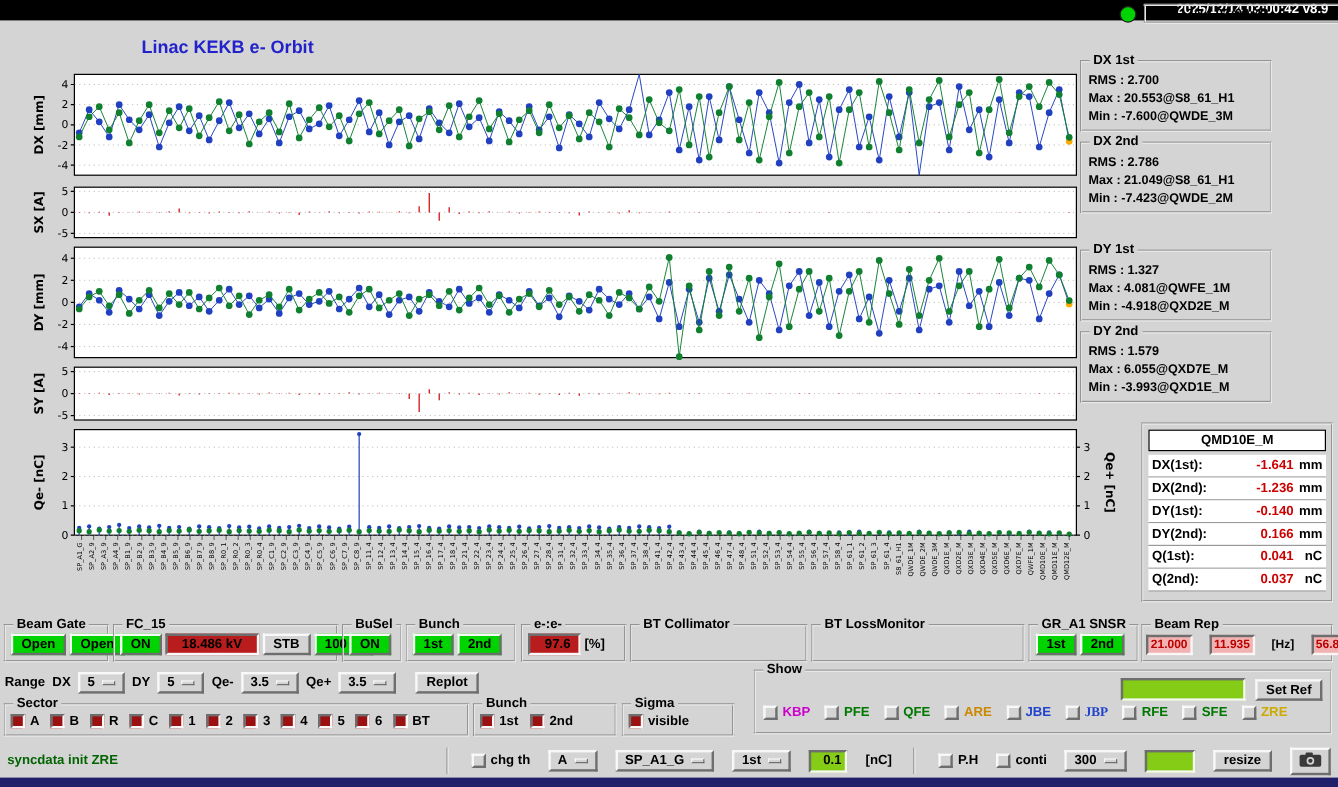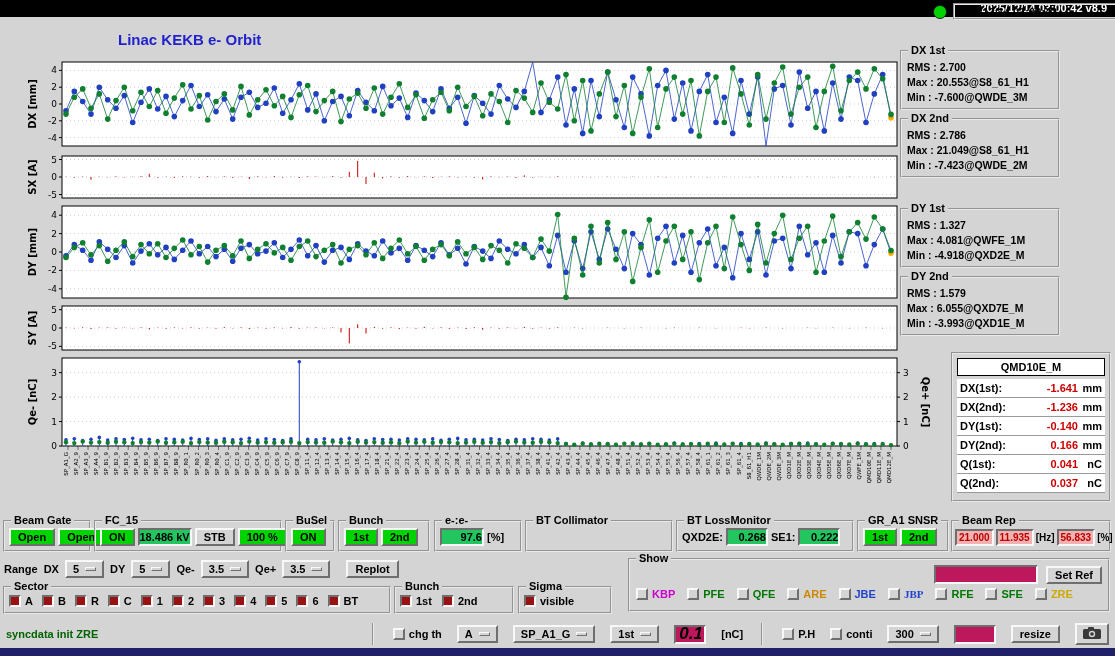--- a/index.html
+++ b/index.html
@@ -43,37 +43,37 @@
 
   
   .group { position:absolute; border:2px groove #e8e8e8; }
   .gtitle { position:absolute; top:-8px; left:6px; background:#d4d4d4; padding:0 3px;
     font-weight:bold; font-size:11px; white-space:nowrap; }
   .grow { display:flex; align-items:center; gap:3px; padding:4px 4px 2px 4px; height:100%; }
   .btn { display:inline-block; background:#d4d4d4; font-weight:bold; font-size:11px;
     padding:1px 7px; border:2px solid; border-color:#f8f8f8 #6e6e6e #6e6e6e #f8f8f8;
     white-space:nowrap; cursor:default; }
   .btn.green { background:#00d400; }
-  .field { display:inline-block; background:#22c55e; font-weight:bold; font-size:11px;
-    padding:1px 0; border:2px solid; border-color:#6e6e6e #f8f8f8 #f8f8f8 #6e6e6e;
+  .field { display:inline-block; background:#b91c1c; font-weight:bold; font-size:11px;
+    padding:1px 12px; border:2px solid; border-color:#6e6e6e #f8f8f8 #f8f8f8 #6e6e6e;
     white-space:nowrap; }
   .field.pink { background:#f2b2b2; color:#bb0000; }
   .plain { font-weight:bold; white-space:nowrap; }
   .opt { display:inline-flex; align-items:center; gap:6px; background:#d4d4d4;
     border:2px solid; border-color:#f8f8f8 #6e6e6e #6e6e6e #f8f8f8; padding:1px 6px;
     font-weight:bold; cursor:default; }
   .optbar { width:11px; height:4px; background:#d4d4d4; border:1px solid;
     border-color:#f8f8f8 #6e6e6e #6e6e6e #f8f8f8; }
   .cb { display:inline-flex; align-items:center; gap:4px; cursor:default; }
   .cbbox { width:12px; height:12px; background:#d4d4d4; border:2px solid;
     border-color:#f8f8f8 #6e6e6e #6e6e6e #f8f8f8; flex:none; }
   .cbbox.checked { background:#9b1010; border-color:#6e6e6e #f8f8f8 #f8f8f8 #6e6e6e; }
   .cblbl { font-weight:bold; font-size:11px; white-space:nowrap; }
-  input[type=text] { background:#be185d; border:2px solid; border-color:#6e6e6e #f8f8f8 #f8f8f8 #6e6e6e;
-    font-family:"Liberation Sans", sans-serif; font-weight:bold; font-size:17px; padding:1px 3px; height:19px;font-style:italic; }
+  input[type=text] { background:#84cc16; border:2px solid; border-color:#6e6e6e #f8f8f8 #f8f8f8 #6e6e6e;
+    font-family:"Liberation Sans", sans-serif; font-weight:bold; font-size:11px; padding:1px 3px; height:19px; }
 
   
   #range-row { left:4px; top:558px; height:22px; display:flex; align-items:center; gap:6px; }
   #statusbar { left:0; top:620px; width:1115px; height:28px; display:flex; align-items:center;
     padding:0 6px; gap:15px; }
   #status-msg { color:#006400; font-weight:bold; }
   .vsep { width:3px; height:22px; border-left:2px groove #e8e8e8; margin:0 3px; }
   #show-checks1, #show-checks2 { display:flex; align-items:center; gap:12px; }
 </style>
 </head>
@@ -1307,39 +1307,33 @@
     <span class="plain">[%]</span>
   </div>
 </div>
 
 <div class="group" style="left:525px; top:520px; width:148px; height:32px;">
   <span class="gtitle">BT Collimator</span>
 </div>
 
 <div class="group" style="left:676px; top:520px; width:178px; height:32px;">
   <span class="gtitle">BT LossMonitor</span>
-  <div class="grow">
-    <span class="plain">QXD2E:</span>
-    <span class="field" style="width:42px;text-align:right;">0.268</span>
-    <span class="plain">SE1:</span>
-    <span class="field" style="width:42px;text-align:right;">0.222</span>
-  </div>
 </div>
 
 <div class="group" style="left:857px; top:520px; width:92px; height:32px;">
   <span class="gtitle">GR_A1 SNSR</span>
   <div class="grow">
     <span class="btn green">1st</span>
     <span class="btn green">2nd</span>
   </div>
 </div>
 
 <div class="group" style="left:951px; top:520px; width:160px; height:32px;">
   <span class="gtitle">Beam Rep</span>
-  <div class="grow" style="gap:2px; padding-left:2px; padding-right:2px;">
+  <div class="grow" style="gap:14px; padding-left:2px; padding-right:2px;">
     <span class="field pink" style="font-size:10px;padding:1px 2px;">21.000</span>
     <span class="field pink" style="font-size:10px;padding:1px 2px;">11.935</span>
     <span class="plain" style="font-size:10px;">[Hz]</span>
     <span class="field pink" style="font-size:10px;padding:1px 2px;">56.833</span>
     <span class="plain" style="font-size:10px;">[%]</span>
   </div>
 </div>
 
 <div id="range-row" class="abs">
   <span class="plain">Range</span>

